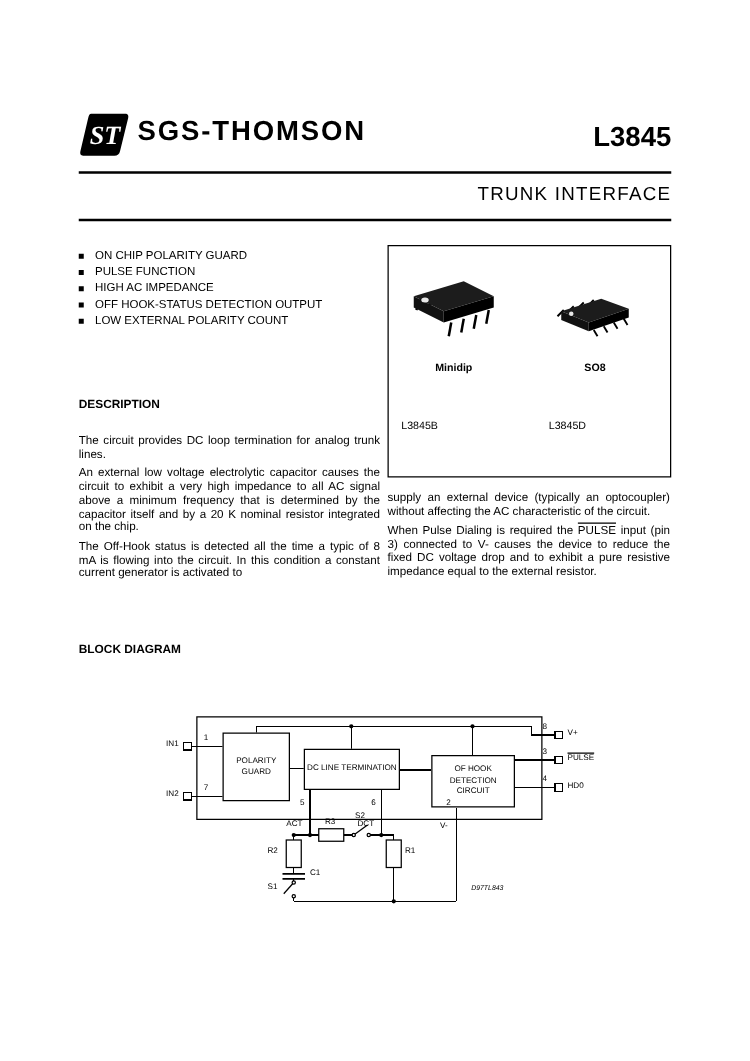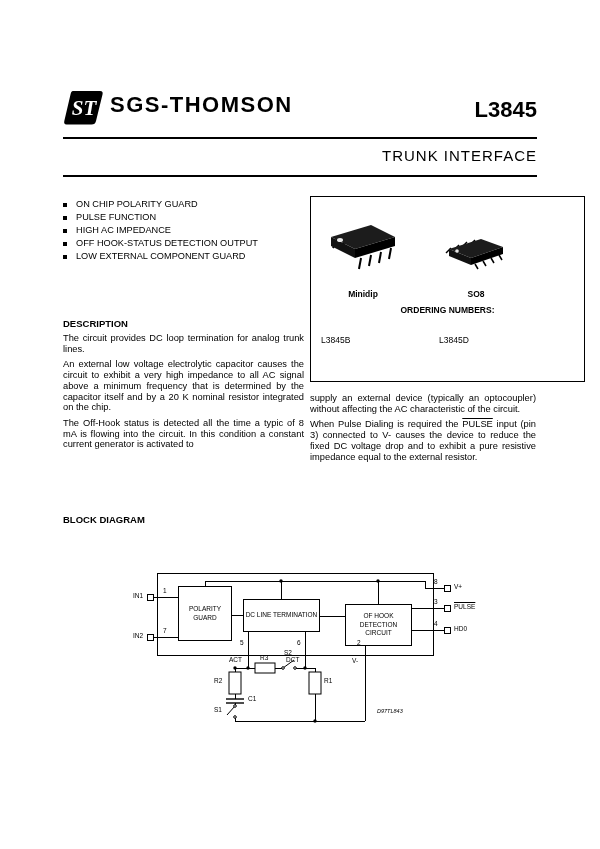--- a/index.html
+++ b/index.html
@@ -14,34 +14,34 @@
              background:#000;color:#fff;padding:1px 4px 2px 5px;}
   .part-number{position:absolute;right:63px;top:97px;font-size:22px;font-weight:bold;}
   .doc-title{position:absolute;right:63px;top:147px;font-size:15px;letter-spacing:1px;}
 
   
   .features{position:absolute;left:63px;top:199px;width:242px;}
   .feat{display:flex;gap:9px;margin-bottom:2px;font-size:9.2px;line-height:11px;}
   .feat .bullet{flex:none;width:4px;height:4px;background:#000;margin-top:3.5px;}
 
   
-  .package-box{position:absolute;left:310px;top:196px;width:225px;height:184px;border:1px solid #000;padding-left:48px;}
+  .package-box{position:absolute;left:310px;top:196px;width:225px;height:184px;border:1px solid #000;}
   .pkg-label{position:absolute;top:92px;font-size:8.5px;font-weight:bold;text-align:center;}
   .pkg-label.minidip{left:10px;width:84px;}
   .pkg-label.so8{left:128px;width:74px;}
   .ordering-title{position:absolute;left:0;right:0;top:108px;text-align:center;font-size:8.5px;font-weight:bold;}
   .order-num{position:absolute;top:138px;font-size:8.5px;text-align:left;}
   .order-num.minidip{left:10px;width:84px;}
   .order-num.so8{left:128px;width:74px;}
   .pkg-img{position:absolute;}
 
   
   .desc-left{position:absolute;left:63px;top:318px;width:241px;}
   .desc-right{position:absolute;left:310px;top:393px;width:226px;}
-  .desc-left h2{margin:0 0 4px 0;font-size:9.5px;font-weight:bold;}
+  .desc-left h2{margin:0 0 18px 0;font-size:9.5px;font-weight:bold;}
   .bodytext p{margin:0 0 5px 0;font-size:9.3px;line-height:10.7px;text-align:justify;}
   .ov{text-decoration:overline;}
 
   
   .bd-heading{position:absolute;left:63px;top:514px;font-size:9.5px;font-weight:bold;}
   .diagram{position:absolute;left:63px;top:536px;width:474px;height:222px;}
   .diagram svg{position:absolute;left:0;top:0;}
   .ic-outline{position:absolute;left:94px;top:37px;width:275px;height:81px;border:1px solid #000;}
   .block{position:absolute;border:1px solid #000;background:#fff;display:flex;align-items:center;
          justify-content:center;text-align:center;font-size:6.5px;line-height:1.35;padding:1px;box-sizing:border-box;}
@@ -83,21 +83,21 @@
     <div class="feat">
         <span class="bullet"></span>
         <span>HIGH AC IMPEDANCE</span>
       </div>
     <div class="feat">
         <span class="bullet"></span>
         <span>OFF HOOK-STATUS DETECTION OUTPUT</span>
       </div>
     <div class="feat">
         <span class="bullet"></span>
-        <span>LOW EXTERNAL COMPONENT GUARD</span>
+        <span>LOW EXTERNAL POLARITY COUNT</span>
       </div>
   </div>
 
   <div class="package-box">
     <svg class="pkg-img" style="left:8px;top:20px;" width="90" height="62" viewBox="0 0 90 62">
       <g stroke="#000" stroke-width="2">
         <line x1="18" y1="22" x2="14" y2="31"></line>
           <line x1="28" y1="19" x2="24" y2="28"></line>
         <line x1="38" y1="16" x2="34" y2="25"></line>
           <line x1="48" y1="13" x2="44" y2="22"></line>
@@ -126,21 +126,20 @@
       <circle cx="20" cy="20" r="1.8" fill="#e8e8e8"></circle>
       <g stroke="#000" stroke-width="1.5">
         <line x1="38" y1="33" x2="41" y2="38"></line>
           <line x1="46" y1="30" x2="49" y2="35"></line>
         <line x1="54" y1="27" x2="57" y2="32"></line>
           <line x1="62" y1="24" x2="65" y2="29"></line>
       </g>
     </svg>
     <div class="pkg-label minidip">Minidip</div>
     <div class="pkg-label so8">SO8</div>
-    <div class="ordering-title">ORDERING NUMBERS:</div>
     <div class="order-num minidip">L3845B</div>
     <div class="order-num so8">L3845D</div>
   </div>
 
   <div class="desc-left bodytext">
     <h2>DESCRIPTION</h2>
     <p>The circuit provides DC loop termination for analog trunk lines.</p>
     <p>An external low voltage electrolytic capacitor causes the circuit to exhibit a very high impedance to all AC signal above a minimum frequency that is determined by the capacitor itself and by a 20 K nominal resistor integrated on the chip.</p>
     <p>The Off-Hook status is detected all the time a typic of 8 mA is flowing into the circuit. In this condition a constant current generator is activated to</p>
   </div>

